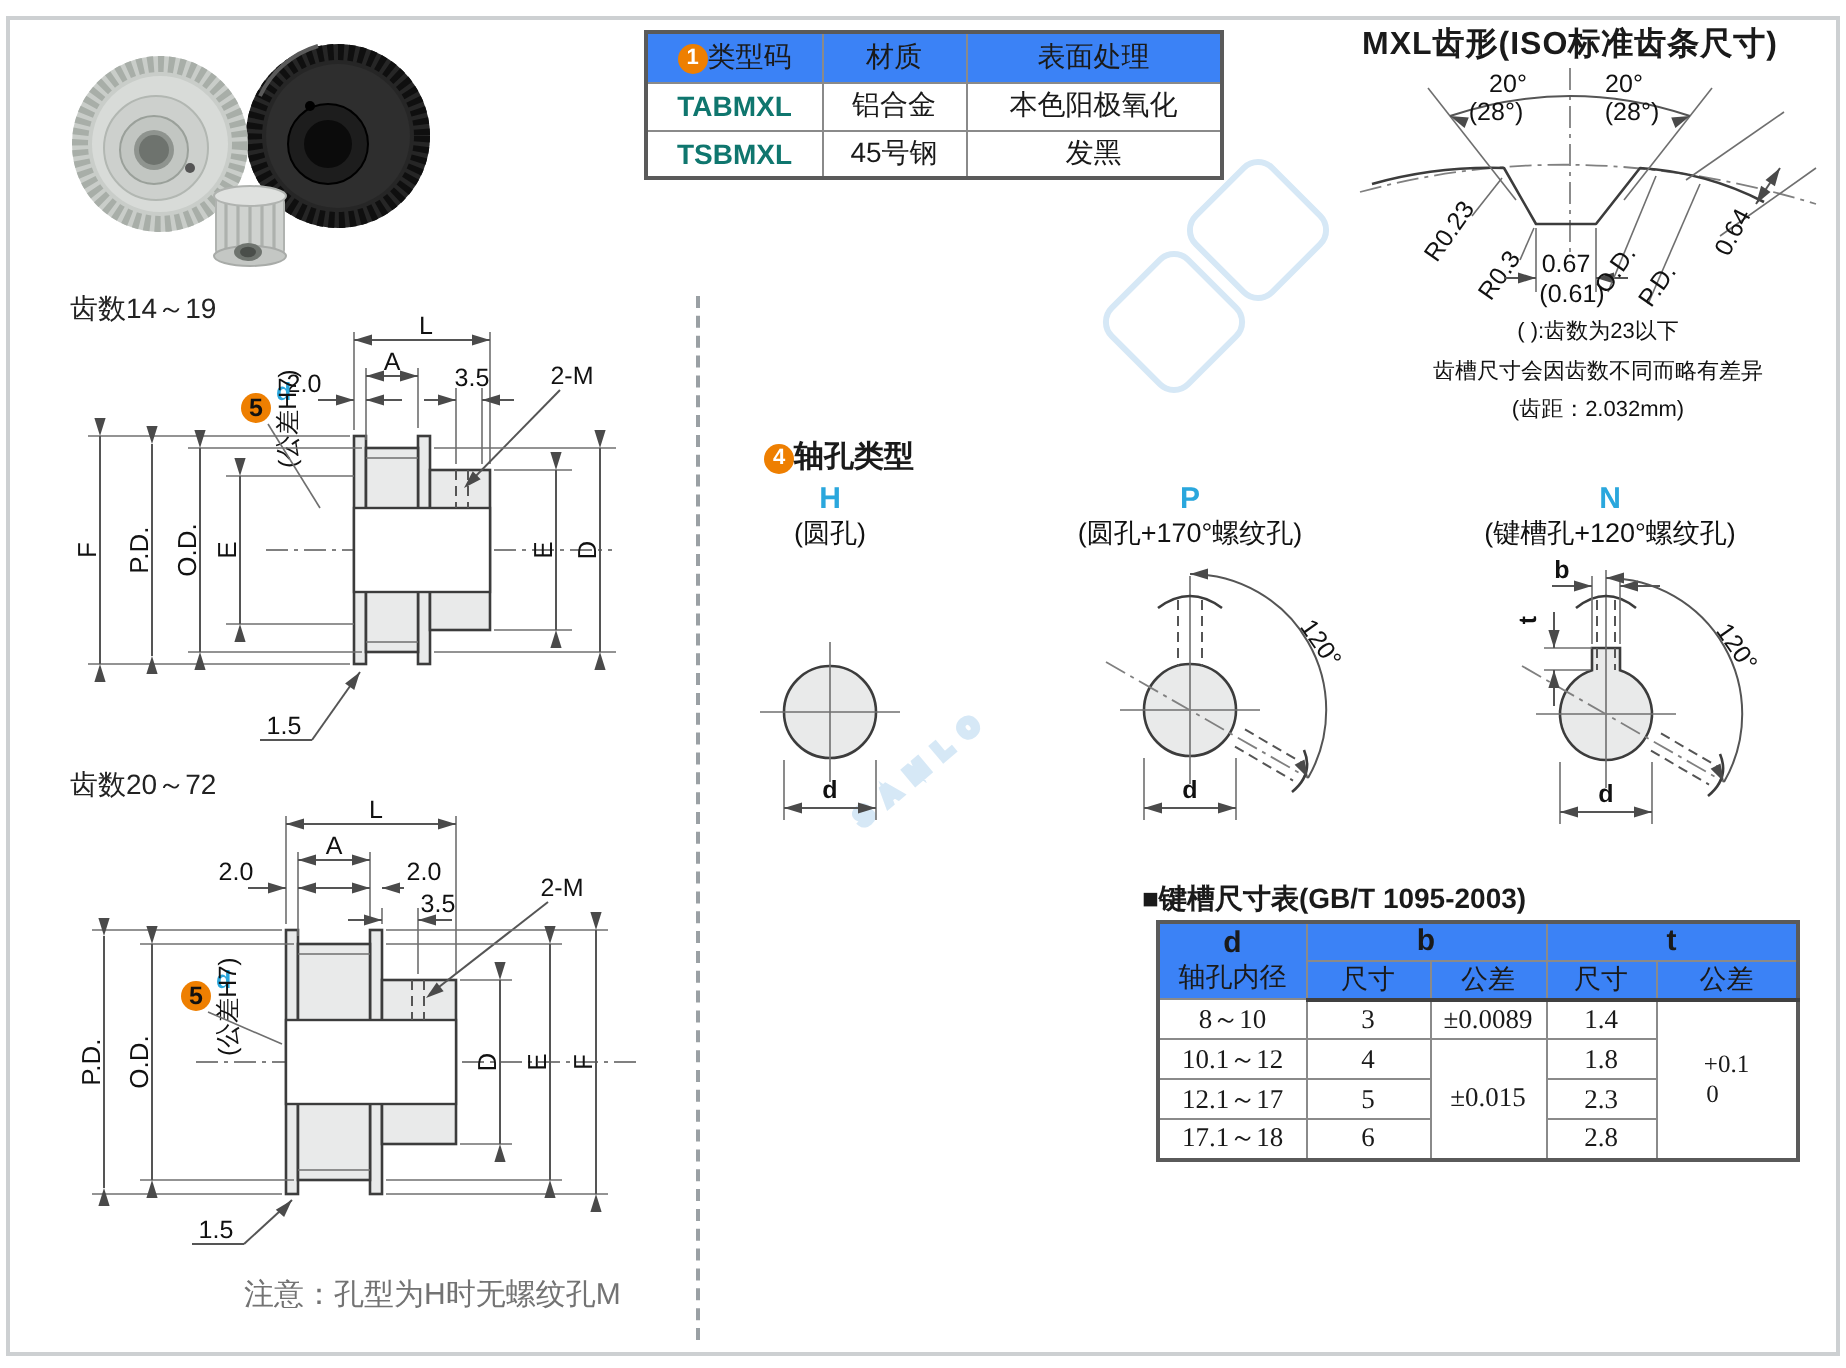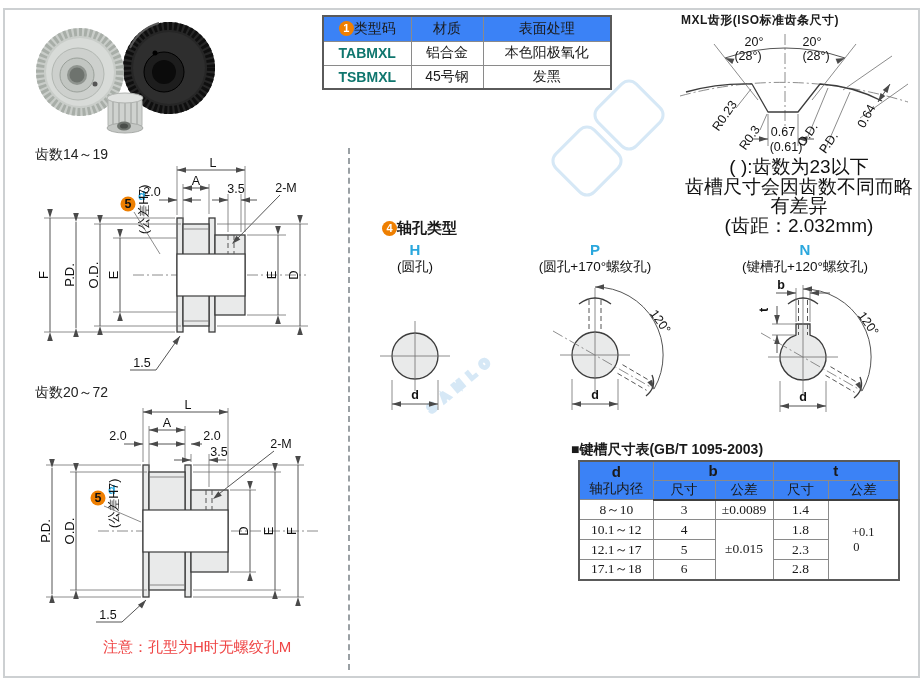--- a/index.html
+++ b/index.html
@@ -18,24 +18,24 @@
   .badge { display:inline-block; width:15px; height:15px; border-radius:50%; background:#ee7f01;
            color:#fff; font-size:11px; line-height:15px; text-align:center; font-weight:bold; vertical-align:1px; }
   .ttable { font-size:14px; }
   .ttable tr.h { height:25px; } .ttable tr.r { height:24px; }
   .kwtable { font-size:13.5px; }
   .kwtable tr.h { height:19px; } .kwtable tr.r { height:20px;font-family:Liberation Serif, serif; }
   .kwtable tr.h2 td { border-bottom:2px solid #404040; }
   .kwd { font-size:15px; font-weight:bold; }
 
   .sec-title { font-size:14px; color:#222; }
-  .big-title { font-size:12px; font-weight:bold; letter-spacing:0.5px; }
+  .big-title { font-size:16px; font-weight:bold; letter-spacing:0.5px; }
   .shaft-title { font-size:15px; font-weight:bold; }
-  .note3 { font-size:19px; line-height:19.5px; text-align:center; color:#111; }
-  .bnote { font-size:15px; color:#ef4444; }
+  .note3 { font-size:11px; line-height:19.5px; text-align:center; color:#111; }
+  .bnote { font-size:15px; color:#737373;margin-left:19px; }
   .divider { border-left:2px dashed #9aa0a4; width:0; }
   .shead { text-align:center; }
   .shead .code { font-size:15px; color:#2aa7dd; font-weight:bold; line-height:16px; }
   .shead .desc { font-size:13.5px; color:#111; line-height:17px; }
 
   
   svg { overflow:visible; }
   svg text { font-size:12.5px; fill:#111; font-family:"Liberation Sans",sans-serif; }
   .ln  { stroke:#3c3c3c; stroke-width:1.3; fill:none; stroke-linejoin:round; }
   .fillc { fill:#e9eaea; stroke:#3c3c3c; stroke-width:1.3; }

